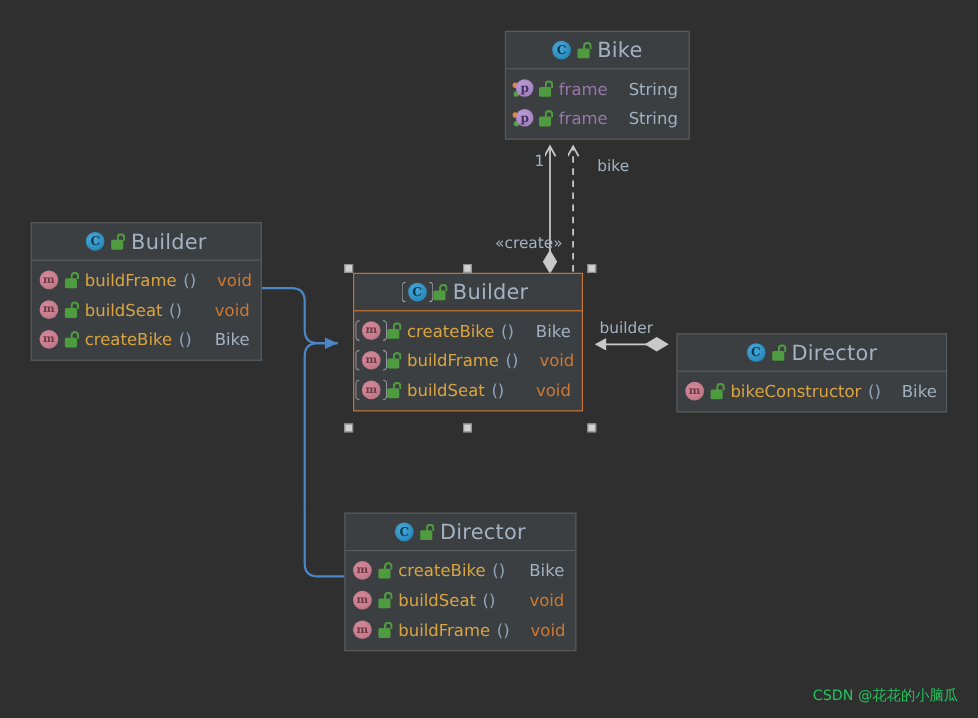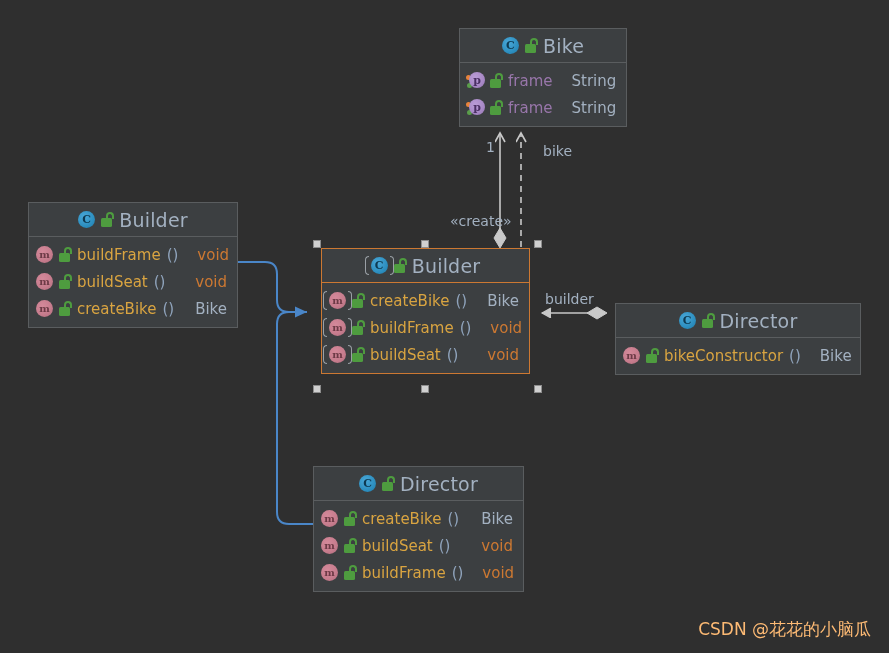--- a/index.html
+++ b/index.html
@@ -229,22 +229,22 @@
     color: #a3b1c1;
     white-space: nowrap;
     font-family: "DejaVu Sans", "Liberation Sans", sans-serif;
   }
 
   
   .watermark {
     position: absolute;
     right: 18px;
     bottom: 12px;
-    font-size: 17px;
-    color: #fdba74;
+    font-size: 13px;
+    color: #22c55e;
     white-space: nowrap;
   }
 </style>
 </head>
 <body>
 
 <div id="canvas">
 
   <svg class="edges" viewBox="0 0 889 653" xmlns="http://www.w3.org/2000/svg">
     <defs>

